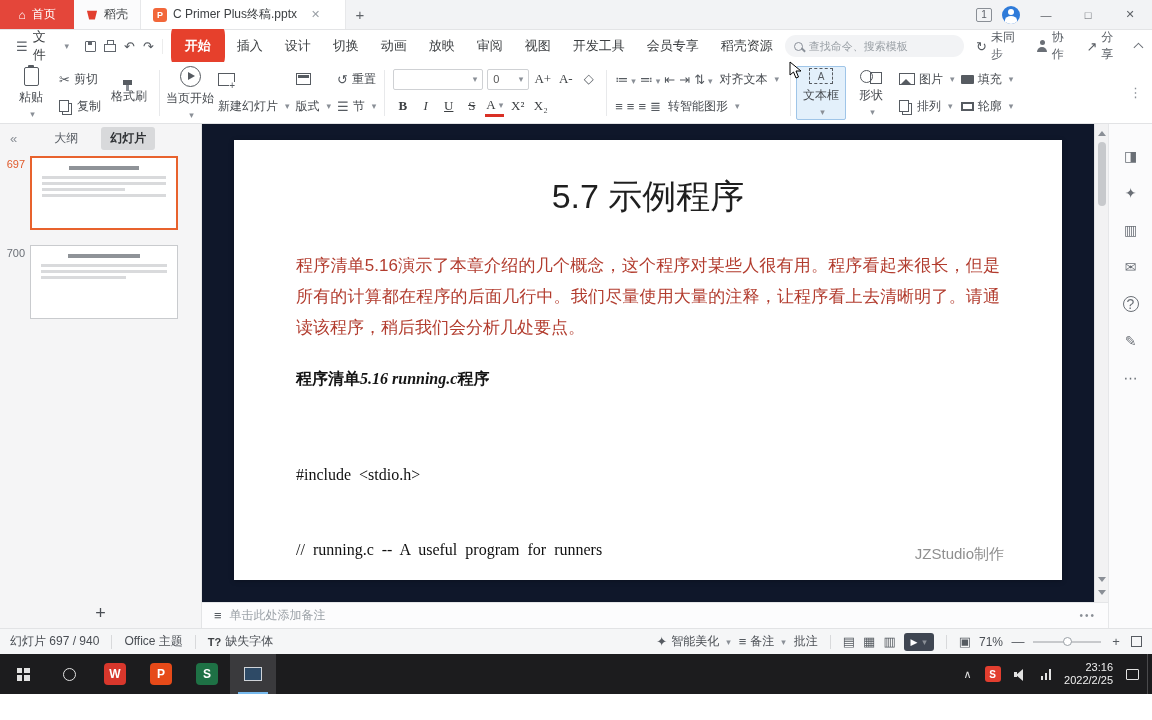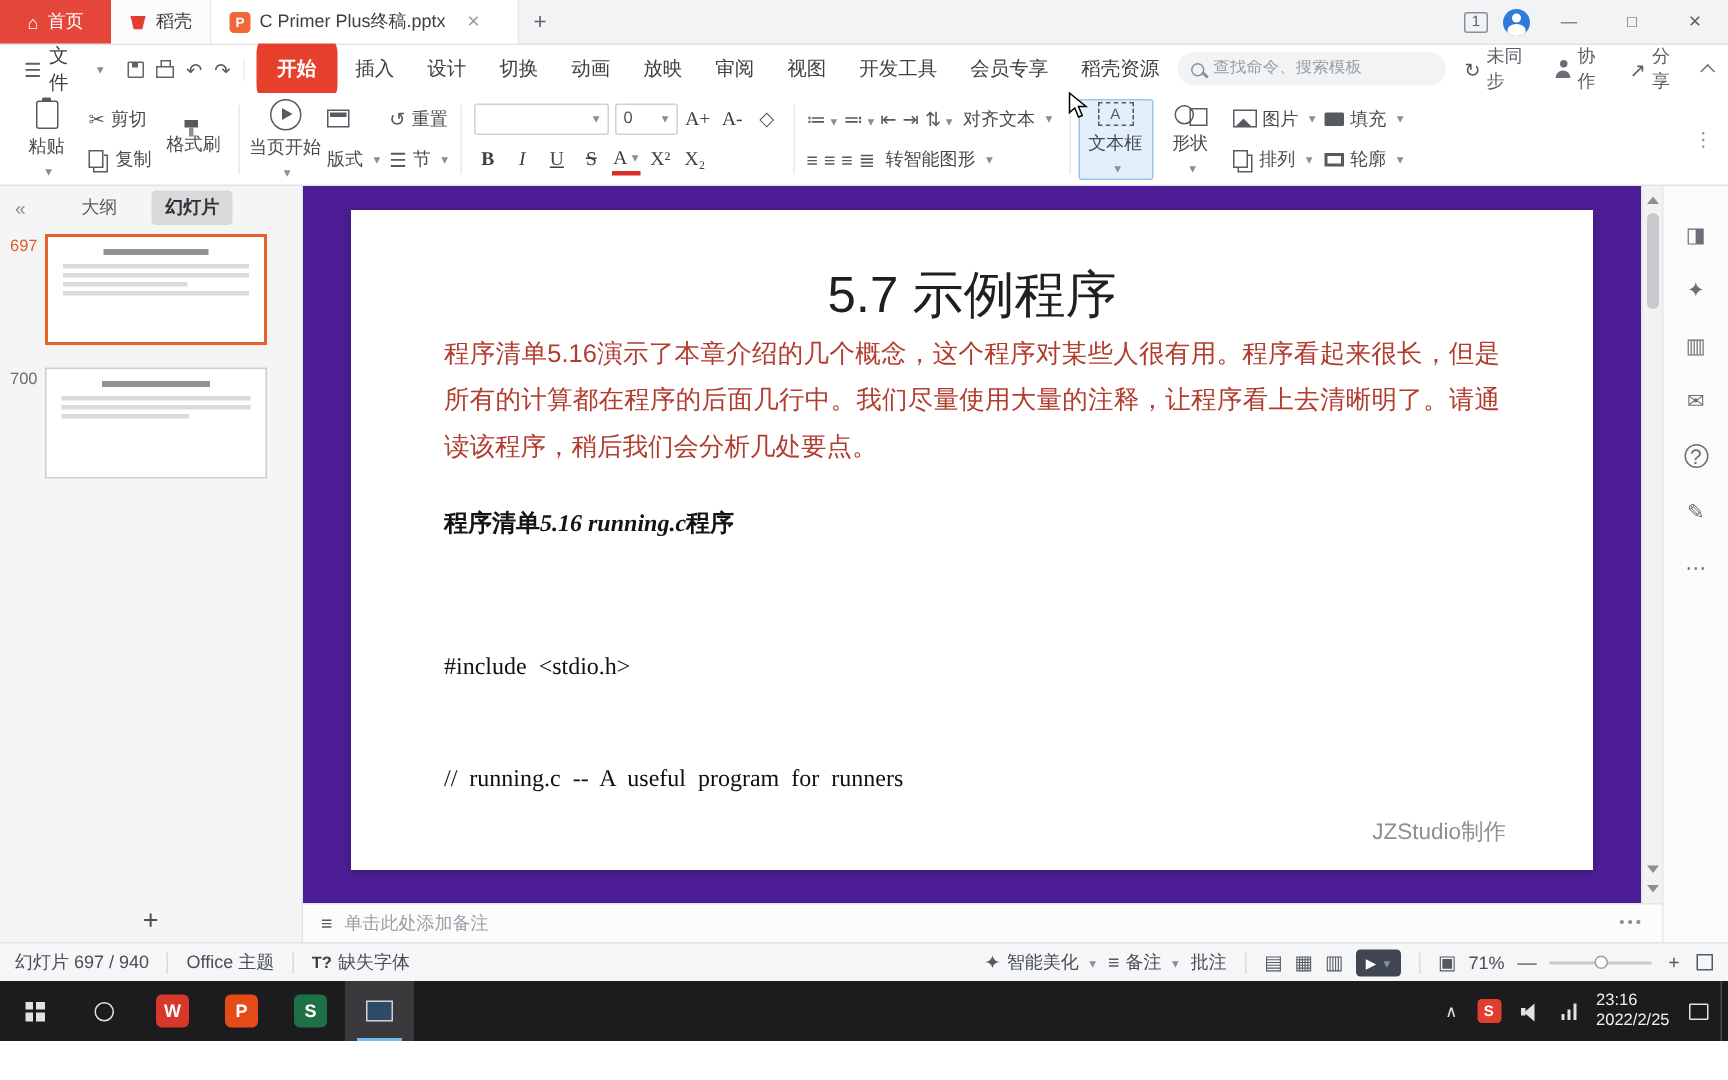--- a/index.html
+++ b/index.html
@@ -31,21 +31,21 @@
 .qicons{display:flex;align-items:center;gap:8px;padding:0 8px;border-right:1px solid #ececec;margin-right:6px}
 .i-save{width:11px;height:11px;border:1.5px solid #60656c;border-radius:1px;position:relative}
 .i-save::before{content:"";position:absolute;top:0;left:2.5px;width:4px;height:3.5px;background:#60656c}
 .i-print{width:12px;height:8px;border:1.5px solid #60656c;position:relative;margin-top:4px}
 .i-print::before{content:"";position:absolute;top:-5px;left:2px;width:5px;height:3px;border:1.5px solid #60656c;border-bottom:none}
 .menu-item{font-size:13px;color:#3d4043;padding:4px 10px;white-space:nowrap}
 .menu-item.active{background:#e6402c;color:#fff;border-radius:14px;padding:16px 14px;font-weight:bold}
 .searchbox{margin-left:auto;width:186px;height:22px;background:#f2f3f5;border-radius:11px;display:flex;align-items:center;gap:6px;padding:0 9px}
 .i-search{width:9px;height:9px;border:1.5px solid #8a9099;border-radius:50%;position:relative;flex:none}
 .i-search::after{content:"";position:absolute;width:5px;height:1.5px;background:#8a9099;transform:rotate(45deg);right:-4px;bottom:-1px}
-.search-input{border:none;background:transparent;outline:none;font-size:11px;color:#555;width:140px;font-family:Liberation Mono, monospace}
+.search-input{border:none;background:transparent;outline:none;font-size:11px;color:#555;width:140px;font-family:Liberation Sans, sans-serif}
 .search-input::placeholder{color:#9aa0a6}
 .mb-right{display:flex;align-items:center;gap:12px;padding-left:10px}
 .mb-chip{display:flex;align-items:center;gap:4px;font-size:12px;color:#5a5f66}
 .i-user{width:12px;height:12px;position:relative}
 .i-user::before{content:"";position:absolute;top:0;left:3.5px;width:5px;height:5px;border-radius:50%;background:#6a6f76}
 .i-user::after{content:"";position:absolute;bottom:0;left:1px;width:10px;height:5px;border-radius:5px 5px 0 0;background:#6a6f76}
 .chev-up{width:7px;height:7px;border-left:1.5px solid #6a6f76;border-top:1.5px solid #6a6f76;transform:rotate(45deg);margin-top:3px}
 
 .ribbon{height:62px;background:#fff;border-bottom:1px solid #e2e3e5;display:flex;align-items:center;padding:2px 6px;position:relative}
 .sep{width:1px;height:46px;background:#e8e9eb;margin:0 5px;flex:none}
@@ -94,24 +94,24 @@
 .thumb-num.sel{color:#e05a2b;font-weight:normal}
 .thumb{width:148px;height:74px;background:#fff;border:1px solid #c9cbce;padding:6px 8px}
 .thumb.sel{border:2px solid #e8622d}
 .ttitle{width:55%;height:4px;background:#8f9398;margin:2px auto 6px}
 .tline{height:2.5px;background:#d9dadc;margin:3.5px 2px}
 .tline.short{width:65%}
 .sb-foot{height:30px;display:flex;align-items:center;justify-content:center}
 .add-slide{font-size:18px;color:#4a4e54}
 
 .center-col{flex:1;display:flex;flex-direction:column;min-width:0}
-.canvas{flex:1;background:#4c1d95;position:relative}
+.canvas{flex:1;background:#0f172a;position:relative}
 .slide{position:absolute;left:32px;right:46px;top:16px;bottom:22px;background:#fff;box-shadow:0 1px 5px rgba(0,0,0,.25);padding:0 62px;overflow:hidden}
 .slide-title{margin-top:34px;text-align:center;font-size:34px;color:#1f1f1f}
-.slide-para{font-size:17px;line-height:31px;color:#b23c2e;text-align:justify}
+.slide-para{margin-top:30px;font-size:17px;line-height:31px;color:#b23c2e;text-align:justify}
 .listing{margin-top:26px;font-size:16px;color:#141414;font-weight:bold}
 .listing .emph{font-family:"Liberation Serif",serif;font-style:italic}
 .codeblock{margin-top:22px;font-family:"Liberation Serif",serif;font-size:16px;line-height:25px;color:#101010;white-space:pre}
 .credit{position:absolute;right:58px;bottom:16px;color:#8f8f8f;font-size:15px}
 .vscroll{position:absolute;right:0;top:0;bottom:0;width:14px;background:#f2f2f3;border-left:1px solid #e2e3e5;display:flex;flex-direction:column;align-items:center;padding:3px 0}
 .sb-up{width:0;height:0;border:4px solid transparent;border-bottom:5px solid #8a8f96;margin-bottom:6px}
 .sb-thumbv{width:8px;height:64px;background:#c7c9cc;border-radius:4px}
 .vscroll .spacer{flex:1}
 .sb-dn{width:0;height:0;border:4px solid transparent;border-top:5px solid #8a8f96;margin-top:4px}
 
@@ -146,21 +146,21 @@
 .app-w{background:#d8372c}.app-p{background:#e64a19}.app-s{background:#1e7145}
 .app-win{width:18px;height:14px;border:1.5px solid #cfd3d8;background:#2e4a66}
 .tray{margin-left:auto;display:flex;align-items:center;gap:13px;padding:0 8px}
 .tray .glyph{color:#e2e2e2;font-size:11px}
 .tray-s{width:16px;height:16px;border-radius:3px;background:#e23e2f;color:#fff;font-size:10px;font-weight:bold;display:flex;align-items:center;justify-content:center}
 .i-vol{position:relative;width:14px;height:12px}
 .i-vol::before{content:"";position:absolute;left:0;top:4px;width:3px;height:5px;background:#e2e2e2}
 .i-vol::after{content:"";position:absolute;left:2px;top:1px;border-top:6px solid transparent;border-bottom:6px solid transparent;border-right:7px solid #e2e2e2}
 .i-net{display:flex;align-items:flex-end;gap:1.5px;height:11px}
 .i-net span{width:2.5px;background:#e2e2e2}
-.clock{text-align:left;font-size:11px;line-height:13px;color:#f0f0f0}
+.clock{text-align:right;font-size:11px;line-height:13px;color:#f0f0f0}
 .i-ac{width:13px;height:11px;border:1.5px solid #e2e2e2;border-radius:1px}
 .show-desktop{width:5px;border-left:1px solid #4a4a4c}
 </style>
 </head>
 <body>
 
 <div class="app">
 
   <div class="tabbar">
     <div class="tab tab-home">
@@ -245,20 +245,28 @@
       </span>
     </div>
     <div class="rb-big">
       <span class="i-brush"></span>
       <span>格式刷</span>
     </div>
     <div class="sep"></div>
     <div class="rb-big dd">
       <span class="i-playc"></span>
       <span>当页开始</span>
+    </div>
+    <div class="rb-col">
+      <span class="rs">
+          <span class="i-newslide"></span>
+        </span>
+      <span class="rs dd">
+          <span>新建幻灯片</span>
+        </span>
     </div>
     <div class="rb-col">
       <span class="rs">
           <span class="i-layout"></span>
         </span>
       <span class="rs dd">
           <span>版式</span>
         </span>
     </div>
     <div class="rb-col">

